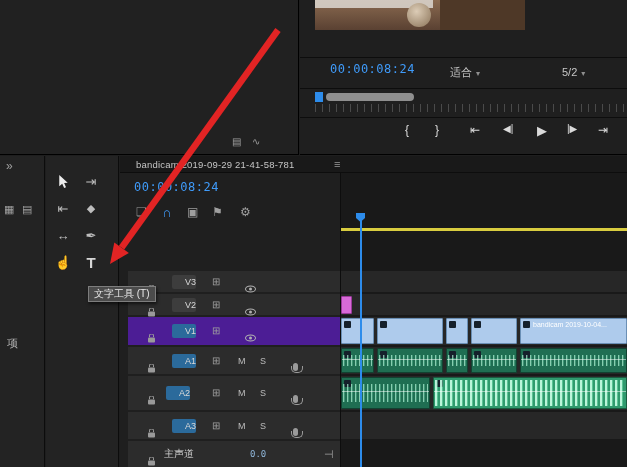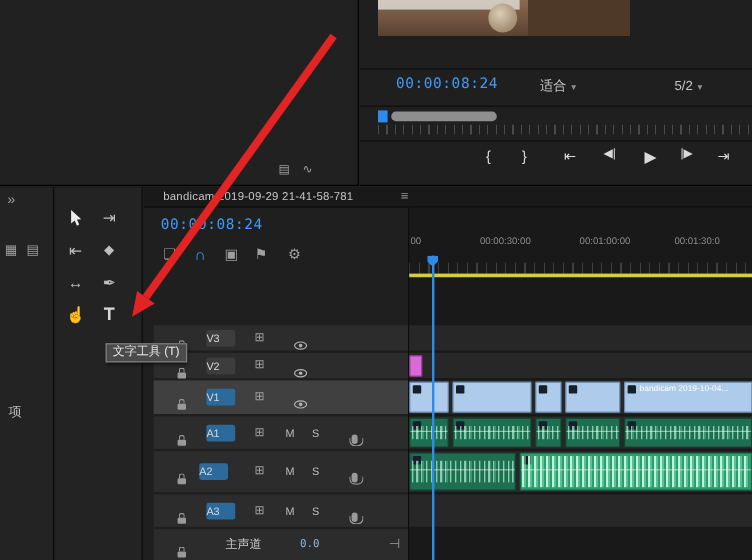--- a/index.html
+++ b/index.html
@@ -18,24 +18,24 @@
   
   .tool{position:absolute;width:26px;height:26px;display:flex;align-items:center;justify-content:center;
         color:#bdbdbd;font-size:13px}
   .tool .tt{pointer-events:none}
   
   .tooltip{position:absolute;left:88px;top:286px;background:#4b4b4b;border:1px solid #7d7d7d;
            color:#e8e8e8;font-size:10px;line-height:1.2;padding:1px 5px;white-space:nowrap;z-index:55;
            box-shadow:1px 2px 3px rgba(0,0,0,.6)}
   
   .trow-head{position:absolute;left:8px;width:212px;background:#2c2c2c}
-  .trow-head.sel{background:#404040}
+  .trow-head.sel{background:#4c1d95}
   .trow-bg{position:absolute;left:221px;right:0;background:#272727}
   .ctrl{position:absolute;top:50%;transform:translateY(-50%)}
-  .tname{width:24px;height:14px;line-height:14px;text-align:left;font-size:9px;color:#d8d8d8;
+  .tname{width:24px;height:14px;line-height:14px;text-align:right;font-size:9px;color:#d8d8d8;
          background:#3d3d3d;border-radius:2px}
   .tname.on{background:#2b6a9b}
   .ms{font-size:9px;color:#bdbdbd}
   .lock{display:inline-block;width:7px;height:5px;background:#9a9a9a;border-radius:1px;position:relative}
   .lock::before{content:"";position:absolute;top:-4px;left:1px;width:3px;height:3px;
                 border:1px solid #9a9a9a;border-bottom:none;border-radius:2px 2px 0 0}
   .eye{display:inline-block;width:11px;height:7px;border:1px solid #b2b2b2;border-radius:50%;position:relative}
   .eye::after{content:"";position:absolute;left:3px;top:1px;width:3px;height:3px;border-radius:50%;background:#b2b2b2}
   .mic{display:inline-block;width:5px;height:8px;background:#9a9a9a;border-radius:2.5px;position:relative}
   .mic::after{content:"";position:absolute;left:-2.5px;top:3px;width:10px;height:6px;border:1px solid #9a9a9a;
@@ -142,27 +142,20 @@
     <div class="abs" style="left:221px;top:17px;right:0;bottom:0;background:#191919"></div>
     <div class="abs" style="left:220px;top:17px;bottom:0;width:1px;background:#0d0d0d"></div>
 
     <span class="abs mono tc" style="left:14px;top:24px">00:00:08:24</span>
     <span class="abs icn" style="left:16px;top:50px;font-size:12px">❏</span>
     <span class="abs" style="left:42px;top:49px;font-size:13px;color:#3f9bfa;font-weight:bold">∩</span>
     <span class="abs icn" style="left:67px;top:50px;font-size:12px">▣</span>
     <span class="abs icn" style="left:92px;top:50px;font-size:12px">⚑</span>
     <span class="abs icn" style="left:120px;top:50px;font-size:12px">⚙</span>
 
-    <div class="abs" style="left:221px;top:36px;right:0;height:36px">
-      <span class="ruler-label" style="left:1px">00</span>
-      <span class="ruler-label" style="left:59px">00:00:30:00</span>
-      <span class="ruler-label" style="left:142px">00:01:00:00</span>
-      <span class="ruler-label" style="left:221px">00:01:30:0</span>
-      <div class="ticks"></div>
-    </div>
     <div class="abs" style="left:221px;top:72px;right:0;height:3px;background:#d8cc3f;z-index:3"></div>
 
     <div class="trow-head" style="top:115px;height:21px">
       <span class="ctrl lock" style="left:20px"></span>
       <span class="ctrl tname" style="left:44px">V3</span>
       <span class="ctrl icn" style="left:84px;font-size:10px">⊞</span>
       <span class="ctrl eye" style="left:106px"></span>
     </div>
     <div class="trow-bg" style="top:115px;height:21px"></div>
 
@@ -207,21 +200,21 @@
       <span class="ctrl tname on" style="left:44px">A3</span>
       <span class="ctrl icn" style="left:84px;font-size:10px">⊞</span>
       <span class="ctrl ms" style="left:110px">M</span>
       <span class="ctrl ms" style="left:132px">S</span>
       <span class="ctrl mic" style="left:154px"></span>
     </div>
     <div class="trow-bg" style="top:256px;height:27px"></div>
 
     <div class="trow-head" style="top:285px;height:26px">
       <span class="ctrl lock" style="left:20px"></span>
-      <span class="ctrl" style="left:60px;font-size:10px;color:#cfcfcf">主声道</span>
+      <span class="ctrl" style="left:36px;font-size:10px;color:#cfcfcf">主声道</span>
       <span class="ctrl mono" style="left:122px;font-size:9px;color:#8fb6d9">0.0</span>
       <span class="ctrl icn" style="left:196px;font-size:11px">⊣</span>
     </div>
 
     <div class="clip pink" style="left:221px;top:140px;width:11px;height:18px"></div>
 
     <div class="clip video" style="left:221px;top:162px;width:33px;height:26px">
       <span class="fxb"></span>
       </div>
     <div class="clip video" style="left:257px;top:162px;width:66px;height:26px">

